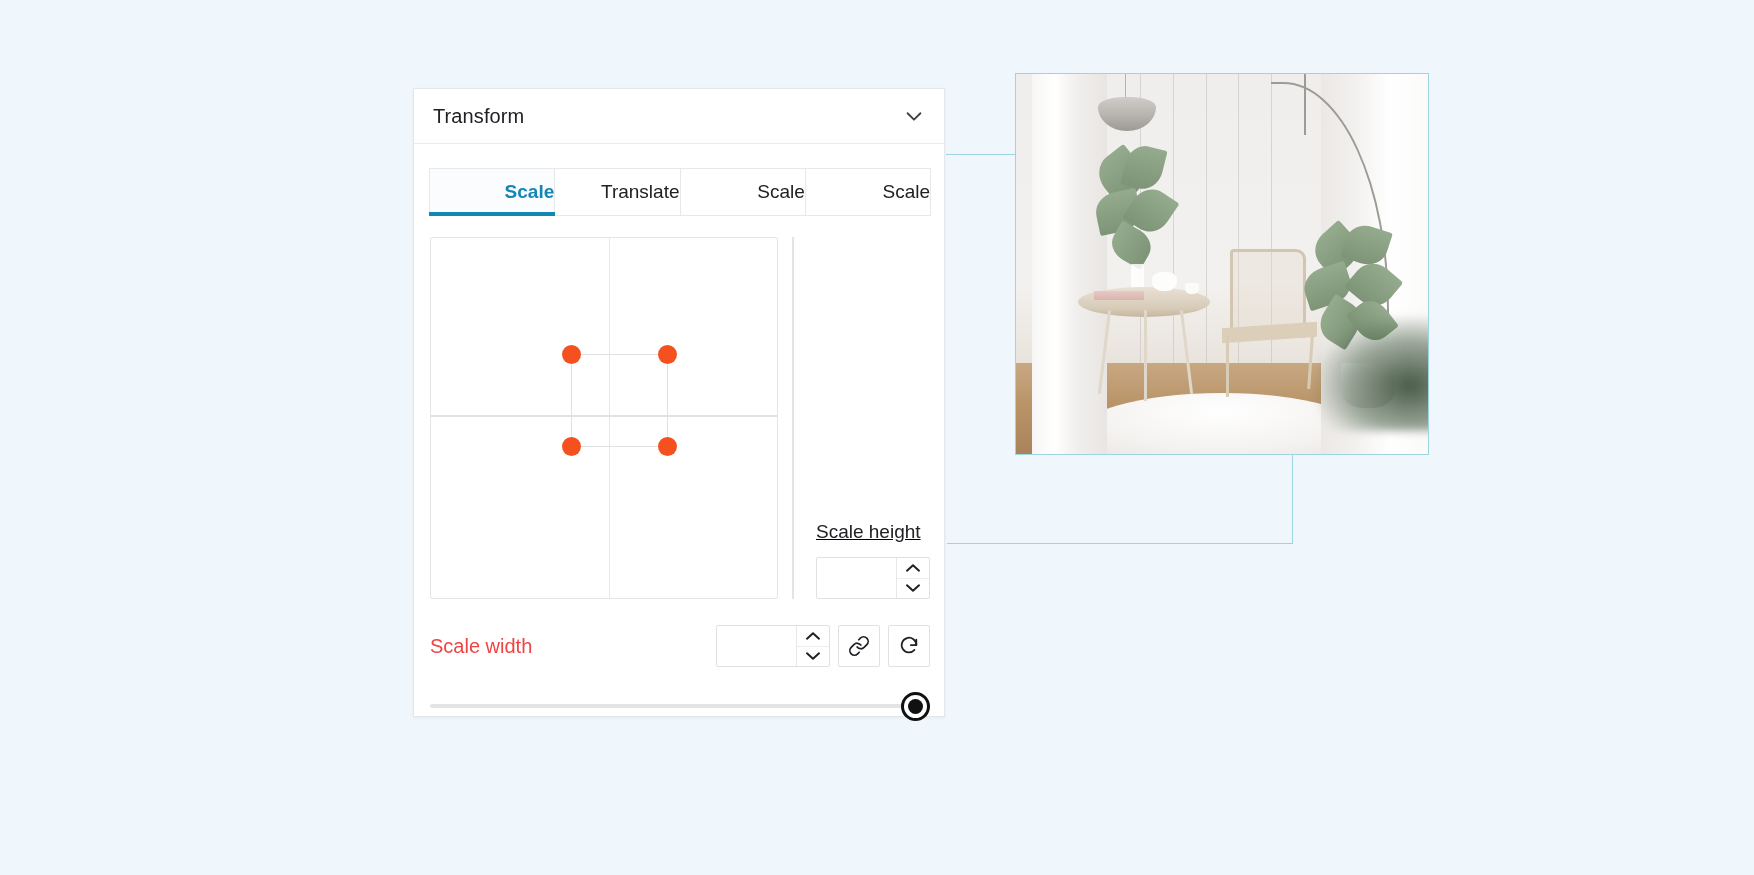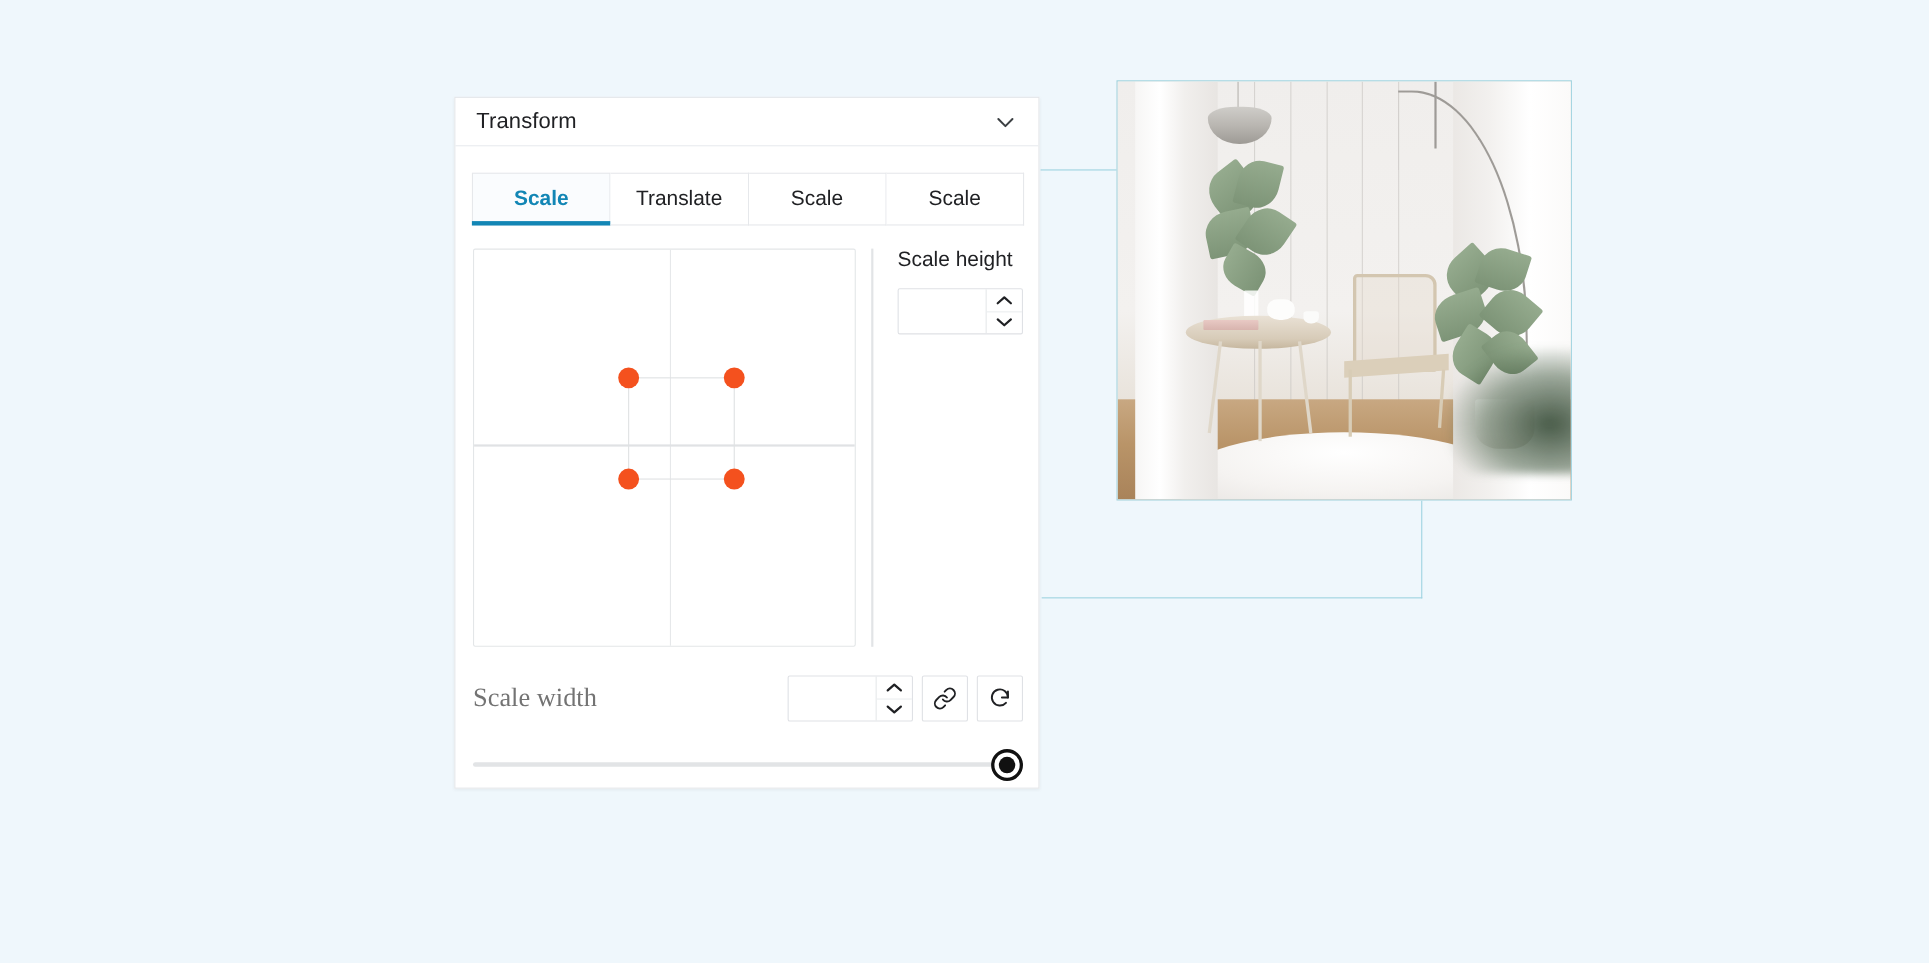--- a/index.html
+++ b/index.html
@@ -50,21 +50,21 @@
     width: 532px;
     height: 629px;
     background: #ffffff;
     border: 1px solid #e4e7ea;
     box-shadow: 0 1px 3px rgba(0,0,0,0.05);
     box-sizing: border-box;
   }
 
   
   #panel-header {
-    height: 44px;
+    height: 55px;
     border-bottom: 1px solid #e9ecef;
     display: flex;
     align-items: center;
     padding: 0 18px 0 19px;
     box-sizing: border-box;
   }
   #panel-title {
     font-size: 20px;
     color: #202124;
     flex: 1;
@@ -86,21 +86,21 @@
     margin: 24px 13px 0 15px;
   }
   .tab {
     flex: 1;
     height: 48px;
     border: 1px solid #e6e8eb;
     border-left-width: 0;
     background: #ffffff;
     display: flex;
     align-items: center;
-    justify-content: center;
+    justify-content: flex-end;
     font-size: 19px;
     color: #202124;
     cursor: pointer;
     box-sizing: border-box;
     position: relative;
   }
   .tab:first-child { border-left-width: 1px; }
   .tab.active {
     background: #fafcfe;
     color: #1286b5;
@@ -170,23 +170,24 @@
     width: 2px;
     background: #e2e4e6;
     margin: 0 0 0 14px;
     align-self: stretch;
   }
 
   #height-column {
     flex: 1;
     display: flex;
     flex-direction: column;
-    justify-content: flex-start;
+    justify-content: flex-end;
     align-items: flex-start;
     padding-left: 22px;
+    text-decoration: underline;
   }
   #scale-height-label {
     font-size: 19px;
     color: #202124;
     margin-bottom: 14px;
   }
 
   
   .spin-input {
     display: flex;
@@ -227,24 +228,23 @@
   #scale-height-input { width: 114px; }
   #scale-height-input .field-wrap { width: 82px; }
 
   
   #bottom-row {
     display: flex;
     align-items: center;
     margin: 26px 14px 0 16px;
   }
   #scale-width-label {
-    font-size: 24px;
-    color: #737373;
+    font-size: 20px;
+    color: #ef4444;
     flex: 1;
-    font-family: Liberation Serif, serif;
   }
   #scale-width-input { width: 114px; }
   #scale-width-input .field-wrap { width: 82px; }
 
   .icon-button {
     width: 42px;
     height: 42px;
     border: 1px solid #dfe1e5;
     border-radius: 2px;
     background: #fff;

